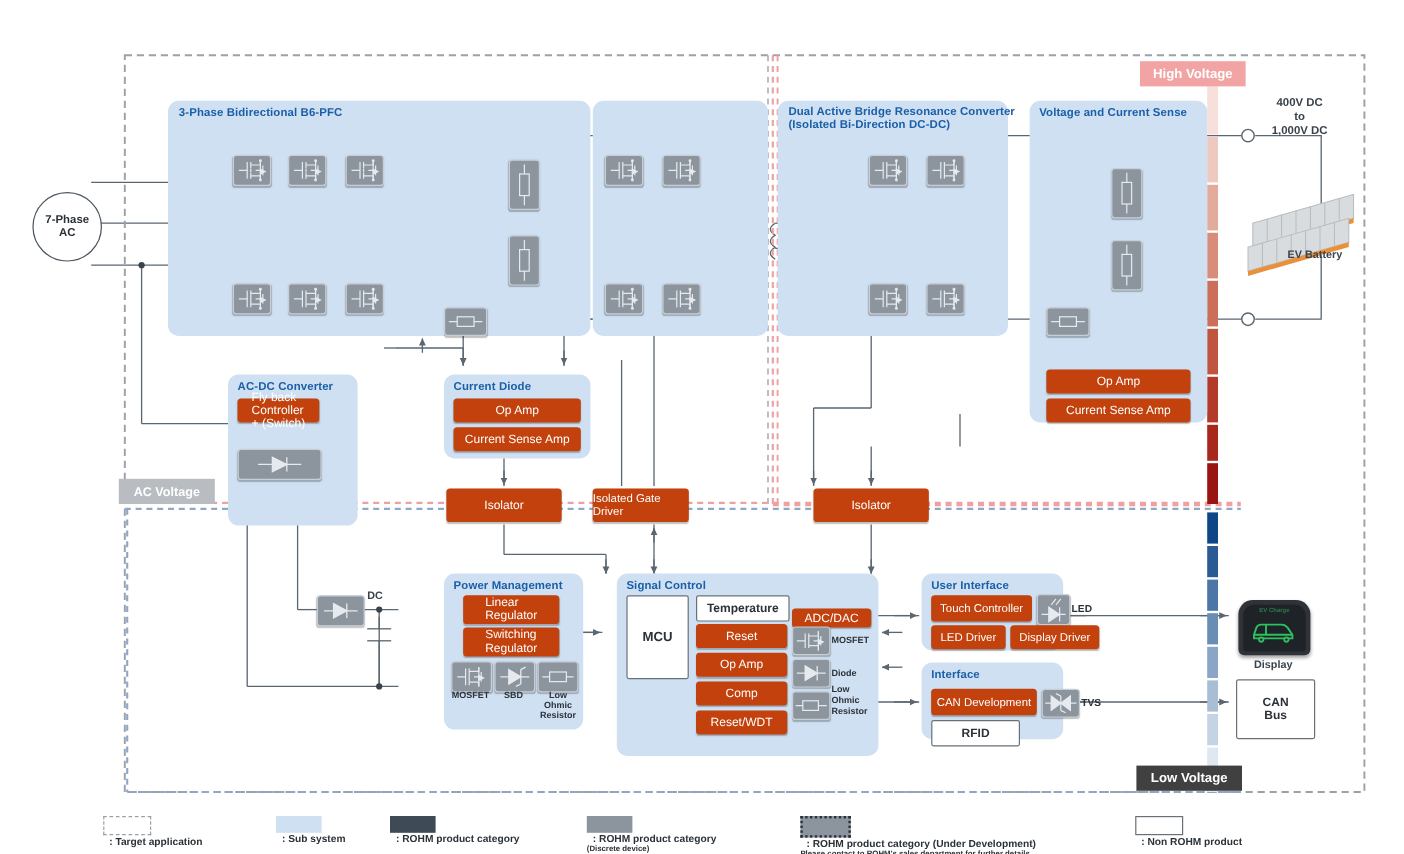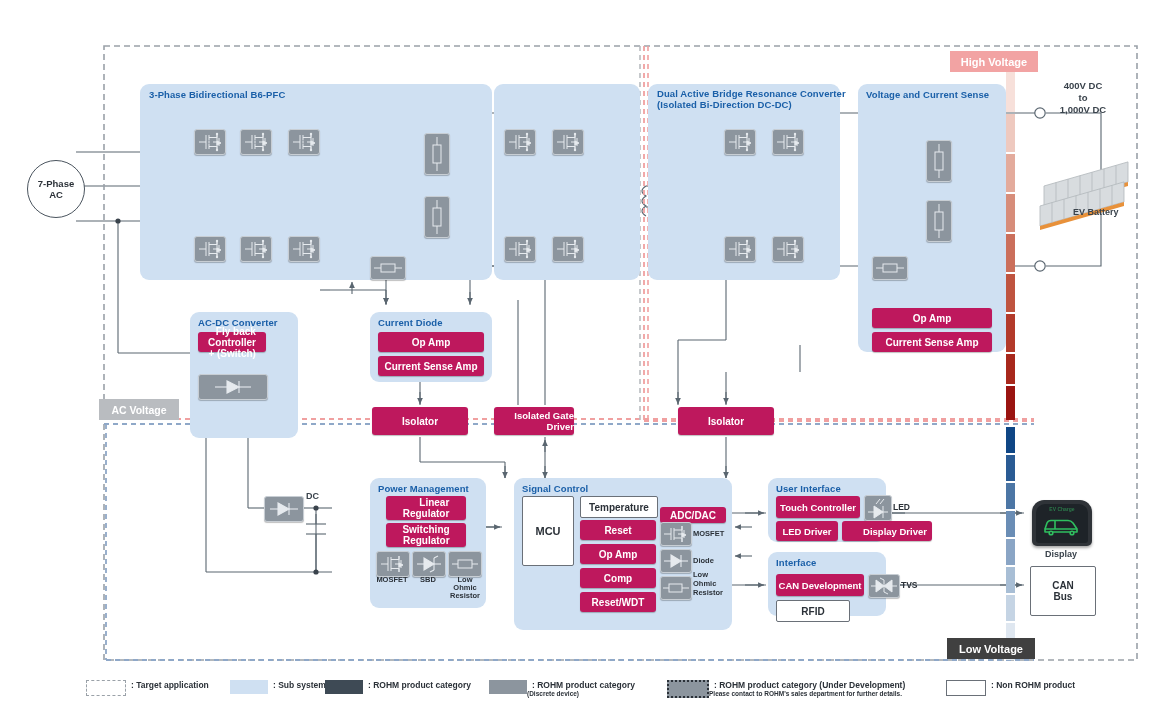--- a/index.html
+++ b/index.html
@@ -6,23 +6,23 @@
   body{font-family:"Liberation Sans",sans-serif;}
   #root{position:relative;width:1170px;height:712px;overflow:hidden;background:#fff;}
   .abs{position:absolute;}
   svg.wirelayer{position:absolute;left:0;top:0;width:1170px;height:712px;pointer-events:none;}
 
   
   .panel{position:absolute;background:#cfe0f2;border-radius:9px;}
   .panel-title{position:absolute;color:#1a5fa8;font-weight:bold;font-size:9.5px;letter-spacing:.1px;line-height:11px;}
 
   
-  .rohm{position:absolute;background:#be185d;color:#fff;border-radius:3px;
-        display:flex;align-items:center;justify-content:center;text-align:right;
-        font-weight:bold;font-size:10px;line-height:11px;box-shadow:0 1px 1px rgba(0,0,0,.25);}
+  .rohm{position:absolute;background:#c2410c;color:#fff;border-radius:3px;
+        display:flex;align-items:center;justify-content:center;text-align:left;
+        font-weight:normal;font-size:10px;line-height:11px;box-shadow:0 1px 1px rgba(0,0,0,.25);}
   
   .nonrohm{position:absolute;background:#fff;border:1px solid #6a7078;border-radius:2px;
         display:flex;align-items:center;justify-content:center;text-align:center;
         color:#2b3138;font-weight:bold;font-size:10px;line-height:11px;}
   
   .disc{position:absolute;background:#8c959e;border:1px solid #c8ced4;border-radius:3px;
         box-shadow:0 1px 1px rgba(0,0,0,.25);}
   .disc svg{display:block;}
   .disc-lbl{position:absolute;font-size:7.5px;font-weight:bold;color:#2b3138;line-height:8px;text-align:center;}
 
@@ -33,21 +33,21 @@
          display:flex;align-items:center;justify-content:center;}
   .badge.hv{background:#f2a3a3;}
   .badge.ac{background:#b9bcc0;}
   .badge.lv{background:#404040;}
 
   
   .gseg{position:absolute;width:9px;}
 
   
   .legend{position:absolute;left:0;top:668px;width:1170px;height:44px;}
-  .lg-item{position:absolute;display:flex;align-items:flex-start;}
+  .lg-item{position:absolute;display:flex;align-items:flex-start;flex-direction:column;}
   .lg-sw{width:38px;height:14px;flex:0 0 auto;}
   .lg-tx{font-size:8.5px;font-weight:bold;color:#2b3138;margin-left:5px;line-height:10px;white-space:nowrap;}
   .lg-sub{font-size:6.5px;font-weight:bold;color:#2b3138;line-height:8px;white-space:nowrap;}
   .sw-target{background:#fff;border:1px dashed #9aa1a8;}
   .sw-sub{background:#cfe0f2;}
   .sw-rohm{background:#3e4a55;}
   .sw-disc{background:#8c959e;}
   .sw-dev{background:#8c959e;border:2px dotted #2b3138;}
   .sw-non{background:#fff;border:1px solid #6a7078;}
 
@@ -877,21 +877,21 @@
           <path d="M9,10 L9,22 L18,16 z" fill="#e6eaee"></path>
       <path d="M18,10 L18,22"></path>
           <path d="M18,16 L23,16"></path>
       <path d="M11,8 L15,3"></path>
           <path d="M15,8 L19,3"></path>
     </g>
       </svg>
   </div>
   <div class="tiny-lbl" style="left:893px;top:503px;font-size:8.5px;">LED</div>
   <div class="rohm" style="left:776px;top:521px;width:62px;height:20px;font-size:9.5px;">LED Driver</div>
-  <div class="rohm" style="left:842px;top:521px;width:74px;height:20px;font-size:9.5px;padding-left:16px;">Display Driver</div>
+  <div class="rohm" style="left:842px;top:521px;width:74px;height:20px;font-size:9.5px;">Display Driver</div>
 
   <div class="rohm" style="left:776px;top:574px;width:88px;height:22px;font-size:9.5px;">CAN Development</div>
   <div class="disc" style="left:868px;top:574px;width:30px;height:22px;">
     <svg width="30" height="22" viewBox="0 0 30 22">
         <g stroke="#e6eaee" stroke-width="1" fill="none">
       <path d="M2,11 L7,11"></path>
           <path d="M7,5 L7,17 L15,11 z" fill="#e6eaee"></path>
       <path d="M15,5 L15,17"></path>
           <path d="M23,5 L23,17 L15,11 z" fill="#e6eaee"></path>
       <path d="M23,11 L28,11"></path>

